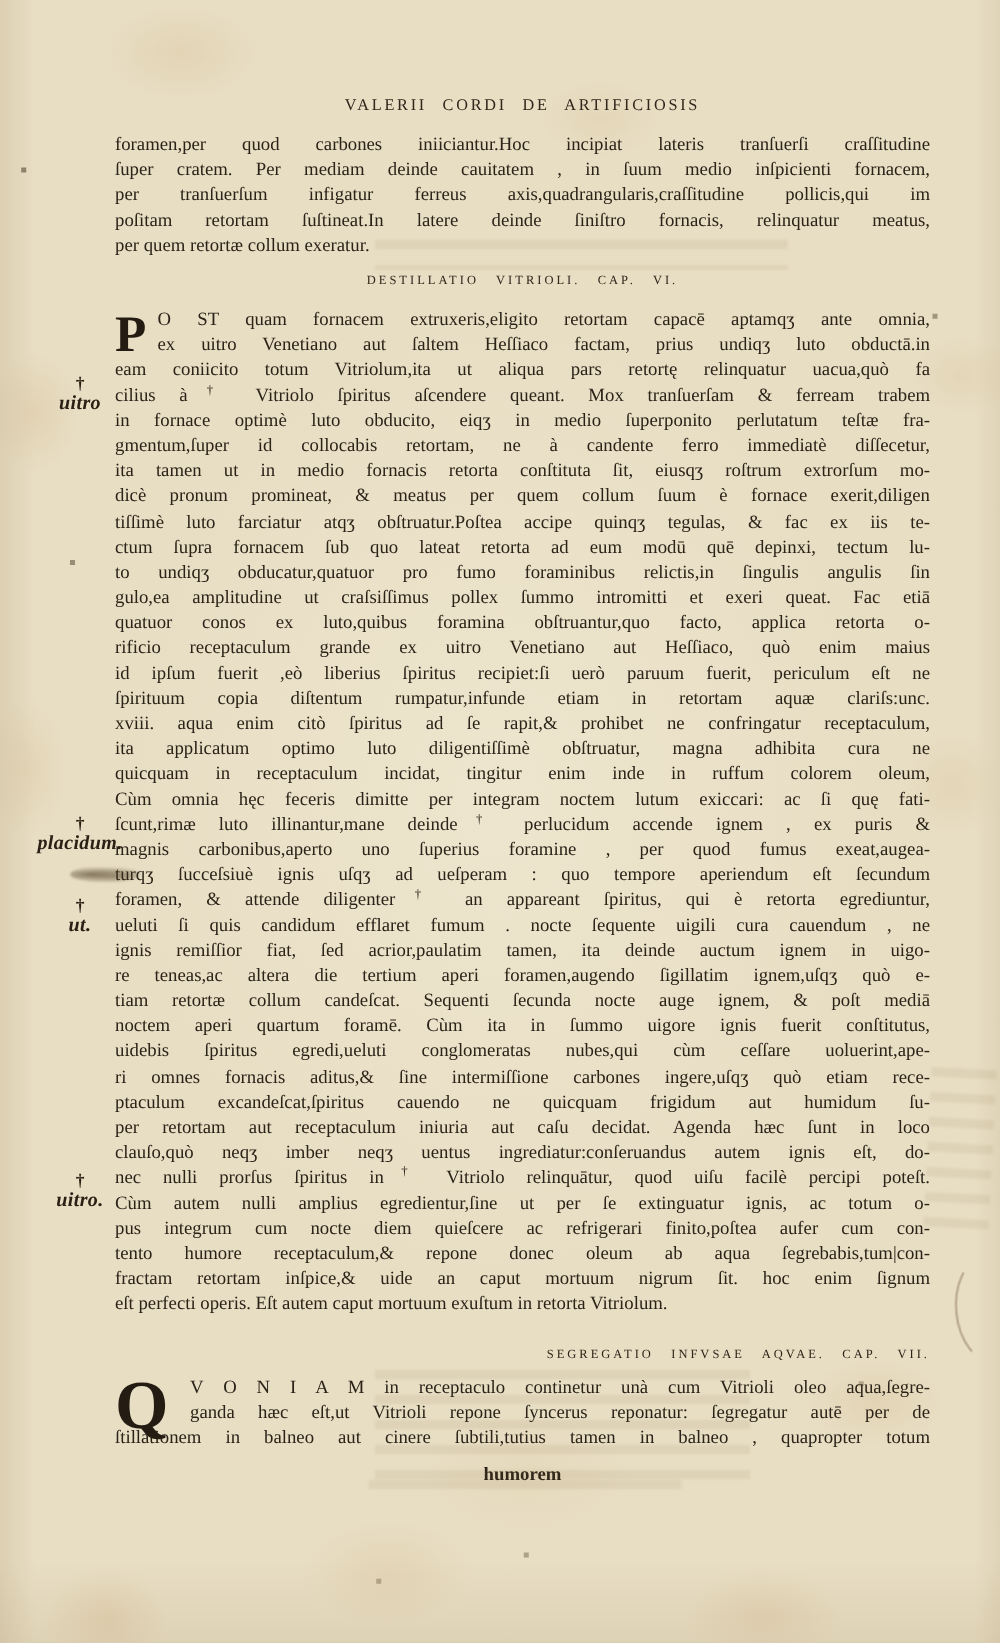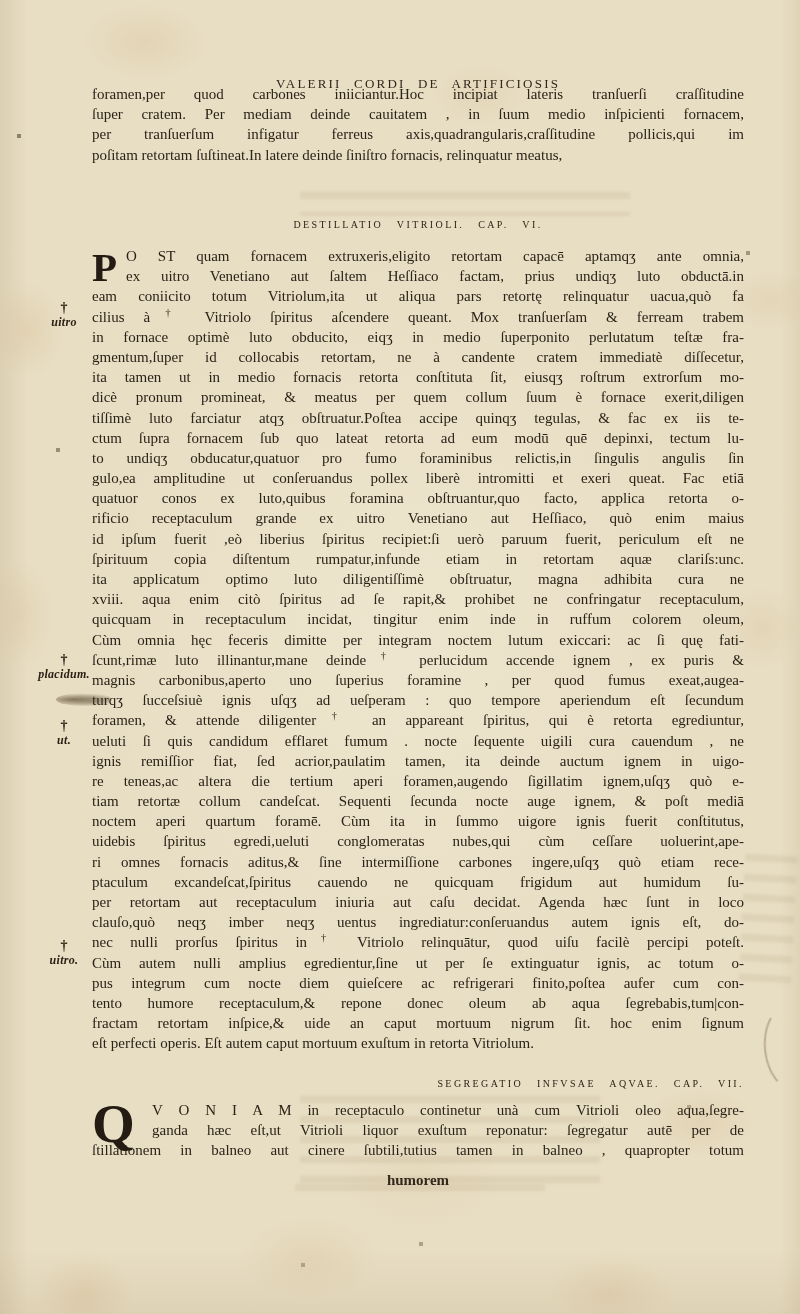--- a/index.html
+++ b/index.html
@@ -36,21 +36,21 @@
     position:absolute;left:92px;width:652px;
     text-align:center;font-size:10px;letter-spacing:2.4px;word-spacing:9px;
     color:#2e2418;
   }
   .heading-vi{top:219px;}
   .heading-vii{top:1078px;text-align:right;}
   .textblock{
     position:absolute;left:92px;width:652px;
     font-size:15px;color:#2b2318;
   }
-  .intro{top:84px;}
+  .intro{top:106px;}
   .ch6{top:246px;}
   .ch7{top:1100px;}
   .tline{
     height:20.2px;line-height:20.2px;overflow:hidden;
     text-align:justify;text-align-last:justify;
   }
   .last-left .tline:last-child{text-align-last:left;}
   sup.dag{font-size:.68em;vertical-align:super;line-height:0;}
   .dropcap{
     position:absolute;left:0;font-weight:bold;color:#241c12;
@@ -62,21 +62,21 @@
     text-align:center;font-size:15px;font-weight:bold;
   }
   .margin-note{
     position:absolute;left:18px;width:92px;text-align:center;color:#2b2014;
   }
   .mn-1{top:300px;}
   .mn-2{top:652px;}
   .mn-3{top:718px;}
   .mn-4{top:938px;}
   .mn-dagger{display:block;font-size:14px;line-height:15px;font-weight:bold;}
-  .mn-label{display:block;font-size:12px;line-height:15px;font-style:italic;font-weight:bold;letter-spacing:.3px;}
+  .mn-label{display:block;font-size:16px;line-height:15px;font-style:italic;font-weight:bold;letter-spacing:.3px;}
   .ghost{
     position:absolute;opacity:.33;filter:blur(1.4px);pointer-events:none;
     background:repeating-linear-gradient(180deg, rgba(128,103,62,.30) 0 7px, rgba(128,103,62,0) 7px 20px);
   }
   .ghost-1{left:300px;top:192px;width:330px;height:24px;}
   .ghost-2{left:300px;top:1096px;width:300px;height:92px;}
   .ghost-3{left:295px;top:1184px;width:250px;height:15px;}
   .ghost-4{left:742px;top:855px;width:52px;height:130px;transform:rotate(3deg);}
   .ink-smudge{
     position:absolute;left:56px;top:693px;width:56px;height:13px;border-radius:50%;
@@ -107,44 +107,45 @@
 
 <div class="page">
 
   <div class="running-header">VALERII CORDI DE ARTIFICIOSIS</div>
 
   <div class="textblock intro last-left">
       <div class="tline">foramen,per quod carbones iniiciantur.Hoc incipiat lateris tranſuerſi craſſitudine</div>
       <div class="tline">ſuper cratem.  Per mediam deinde cauitatem , in ſuum medio inſpicienti fornacem,</div>
       <div class="tline">per tranſuerſum infigatur ferreus axis,quadrangularis,craſſitudine pollicis,qui im</div>
       <div class="tline">poſitam retortam ſuſtineat.In latere deinde ſiniſtro fornacis, relinquatur meatus,</div>
+      <div class="tline">per quem retortæ collum exeratur.</div>
     </div>
 
   <div class="chapter-heading heading-vi">DESTILLATIO VITRIOLI. CAP. VI.</div>
 
   <div class="textblock ch6 last-left">
     <span class="dropcap dropcap-p">P</span>
   <div class="tline" style="padding-left: 34px;">O ST quam fornacem extruxeris,eligito retortam capacē aptamqʒ ante omnia,</div>
       <div class="tline" style="padding-left: 34px;">ex uitro Venetiano aut ſaltem Heſſiaco factam, prius undiqʒ luto obductā.in</div>
       <div class="tline">eam coniicito totum Vitriolum,ita ut aliqua pars retortę relinquatur uacua,quò fa</div>
       <div class="tline">cilius à<sup class="dag">†</sup> Vitriolo ſpiritus aſcendere queant. Mox tranſuerſam &amp; ferream trabem</div>
       <div class="tline">in fornace optimè luto obducito, eiqʒ in medio ſuperponito perlutatum teſtæ fra-</div>
-      <div class="tline">gmentum,ſuper id collocabis retortam, ne à candente cratem immediatè diſſecetur,</div>
+      <div class="tline">gmentum,ſuper id collocabis retortam, ne à candente ferro immediatè diſſecetur,</div>
       <div class="tline">ita tamen ut in medio fornacis retorta conſtituta ſit, eiusqʒ roſtrum extrorſum mo-</div>
       <div class="tline">dicè pronum promineat, &amp; meatus per quem collum ſuum è fornace exerit,diligen</div>
       <div class="tline">tiſſimè luto farciatur atqʒ obſtruatur.Poſtea accipe quinqʒ tegulas, &amp; fac ex iis te-</div>
       <div class="tline">ctum ſupra fornacem ſub quo lateat retorta ad eum modū quē depinxi, tectum lu-</div>
       <div class="tline">to undiqʒ obducatur,quatuor pro fumo foraminibus relictis,in ſingulis angulis ſin</div>
-      <div class="tline">gulo,ea amplitudine ut conſeruandus pollex liberè intromitti et exeri queat. Fac etiā</div>
+      <div class="tline">gulo,ea amplitudine ut craſsiſſimus pollex ſummo intromitti et exeri queat. Fac etiā</div>
       <div class="tline">quatuor conos ex luto,quibus foramina obſtruantur,quo facto, applica retorta o-</div>
       <div class="tline">rificio receptaculum grande ex uitro  Venetiano  aut Heſſiaco, quò enim maius</div>
       <div class="tline">id ipſum fuerit ,eò liberius ſpiritus recipiet:ſi uerò paruum fuerit, periculum eſt ne</div>
       <div class="tline">ſpirituum copia diſtentum rumpatur,infunde etiam in retortam aquæ clariſs:unc.</div>
+      <div class="tline">xviii. aqua enim citò ſpiritus ad ſe rapit,&amp; prohibet ne confringatur receptaculum,</div>
       <div class="tline">ita applicatum optimo luto diligentiſſimè obſtruatur,  magna adhibita cura  ne</div>
-      <div class="tline">xviii. aqua enim citò ſpiritus ad ſe rapit,&amp; prohibet ne confringatur receptaculum,</div>
       <div class="tline">quicquam in receptaculum incidat, tingitur enim inde in ruffum colorem oleum,</div>
       <div class="tline">Cùm omnia hęc feceris dimitte per integram noctem lutum exiccari: ac ſi quę fati-</div>
       <div class="tline">ſcunt,rimæ luto illinantur,mane deinde<sup class="dag">†</sup> perlucidum accende ignem , ex puris &amp;</div>
       <div class="tline">magnis carbonibus,aperto uno ſuperius foramine , per quod fumus exeat,augea-</div>
       <div class="tline">turqʒ ſucceſsiuè ignis uſqʒ ad ueſperam : quo tempore aperiendum  eſt ſecundum</div>
       <div class="tline">foramen, &amp; attende diligenter<sup class="dag">†</sup> an appareant ſpiritus, qui è retorta egrediuntur,</div>
       <div class="tline">ueluti ſi quis candidum efflaret fumum . nocte ſequente uigili cura cauendum , ne</div>
       <div class="tline">ignis remiſſior fiat, ſed acrior,paulatim tamen, ita deinde auctum ignem in uigo-</div>
       <div class="tline">re teneas,ac altera die tertium aperi foramen,augendo ſigillatim ignem,uſqʒ quò e-</div>
       <div class="tline">tiam retortæ collum candeſcat. Sequenti ſecunda nocte auge ignem, &amp; poſt mediā</div>
@@ -160,21 +161,21 @@
       <div class="tline">tento humore receptaculum,&amp; repone donec oleum ab aqua ſegrebabis,tum|con-</div>
       <div class="tline">fractam retortam inſpice,&amp; uide an caput mortuum nigrum ſit. hoc enim ſignum</div>
       <div class="tline">eſt perfecti operis. Eſt autem caput mortuum exuſtum in retorta Vitriolum.</div>
     </div>
 
   <div class="chapter-heading heading-vii">SEGREGATIO INFVSAE AQVAE. CAP. VII.</div>
 
   <div class="textblock ch7">
     <span class="dropcap dropcap-q">Q</span>
   <div class="tline" style="padding-left: 60px;">V O N I A M in receptaculo continetur unà cum Vitrioli oleo aqua,ſegre-</div>
-      <div class="tline" style="padding-left: 60px;">ganda hæc eſt,ut Vitrioli liquor exuſtum reponatur: ſegregatur autē per de</div>
+      <div class="tline" style="padding-left: 60px;">ganda hæc eſt,ut Vitrioli repone ſyncerus reponatur: ſegregatur autē per de</div>
       <div class="tline">ſtillationem in balneo aut cinere ſubtili,tutius tamen in balneo , quapropter totum</div>
     </div>
 
   <div class="catchword">humorem</div>
 
   <div class="margin-note mn-1">
     <span class="mn-dagger">†</span>
     <span class="mn-label">uitro</span>
   </div>
   <div class="margin-note mn-2">

